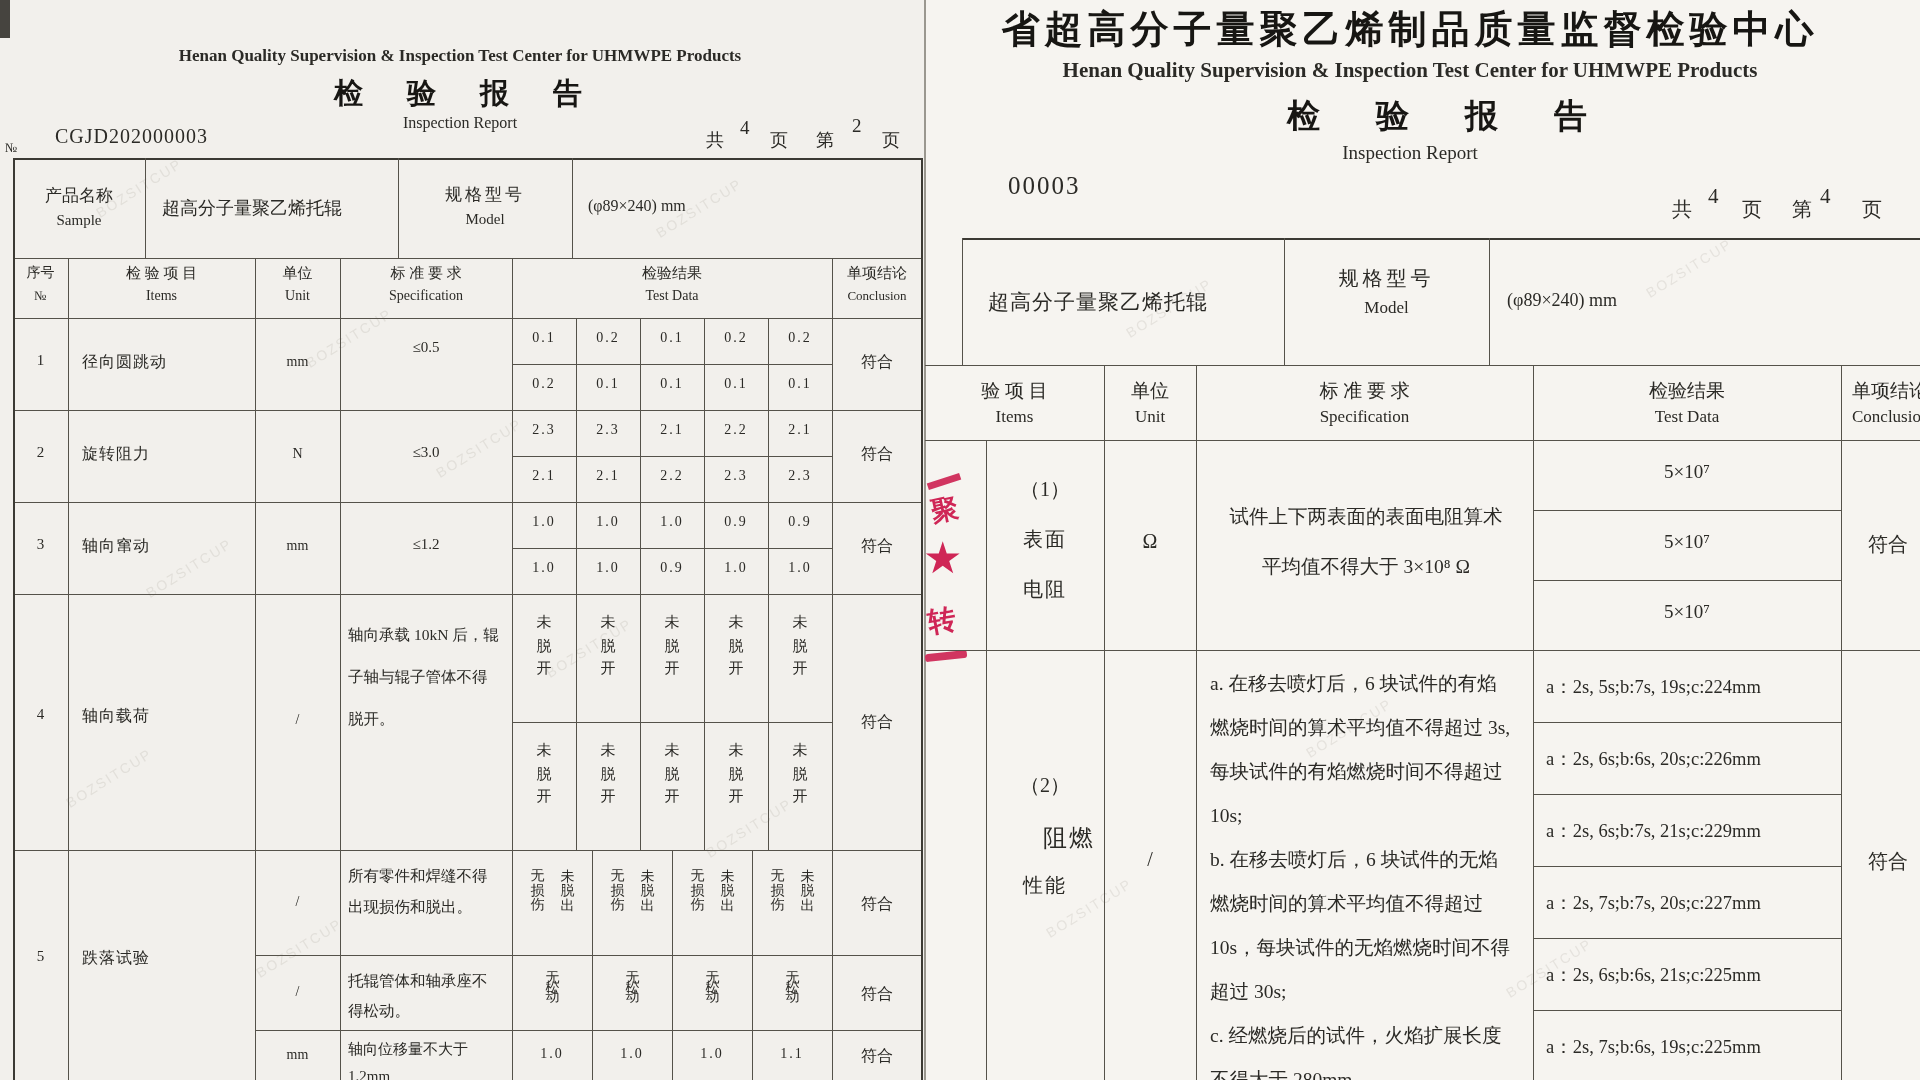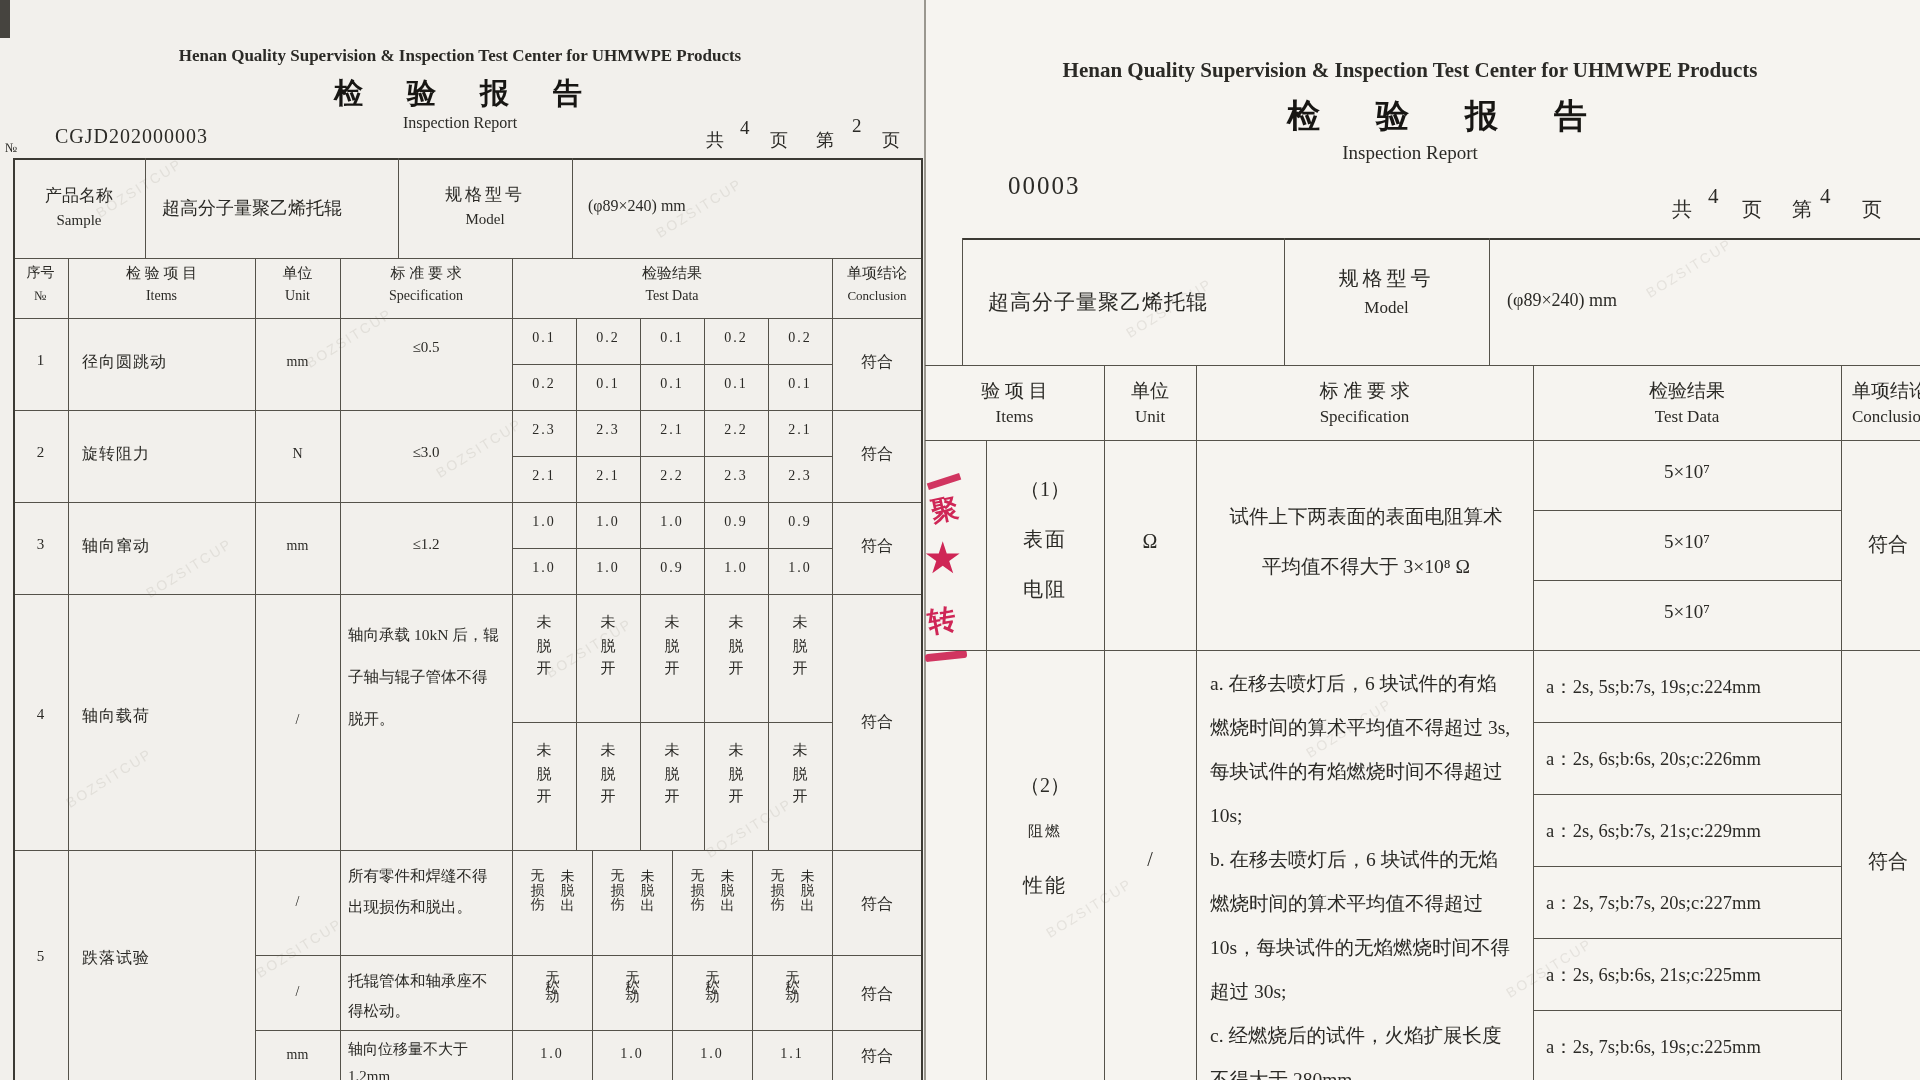--- a/index.html
+++ b/index.html
@@ -212,20 +212,21 @@
 
     <div class="txt ctr" style="left:255px;top:1047px;width:85px;font-size:14px;">mm</div>
     <div class="txt wrap" style="left:348px;top:1036px;width:154px;font-size:15px;line-height:27px;">轴向位移量不大于 1.2mm</div>
     <div class="txt ctr" style="left:512px;top:1046px;width:80px;font-size:14px;letter-spacing:2px;">1.0</div>
     <div class="txt ctr" style="left:592px;top:1046px;width:80px;font-size:14px;letter-spacing:2px;">1.0</div>
     <div class="txt ctr" style="left:672px;top:1046px;width:80px;font-size:14px;letter-spacing:2px;">1.0</div>
     <div class="txt ctr" style="left:752px;top:1046px;width:80px;font-size:14px;letter-spacing:2px;">1.1</div>
     <div class="txt ctr" style="left:832px;top:1046px;width:90px;font-size:16px;">符合</div>
   </div>
 
+  <div class="txt ctr cn" style="left:935px;top:4px;width:950px;font-size:38px;font-weight:bold;color:#171613;letter-spacing:5px;">省超高分子量聚乙烯制品质量监督检验中心</div>
   <div class="txt ctr" style="left:935px;top:58px;width:950px;font-size:21px;font-weight:600;">Henan Quality Supervision &amp; Inspection Test Center for UHMWPE Products</div>
   <div class="txt ctr" style="left:990px;top:94px;width:950px;font-size:33px;font-weight:bold;color:#171613;letter-spacing:56px;">检验报告</div>
   <div class="txt ctr" style="left:935px;top:142px;width:950px;font-size:19px;">Inspection Report</div>
   <div class="txt" style="left:1008px;top:172px;font-size:25px;letter-spacing:2px;">00003</div>
 
   <div>
     <span class="txt" style="left:1672px;top:196px;font-size:20px;">共</span>
     <span class="txt" style="left:1708px;top:184px;font-size:21px;">4</span>
     <span class="txt" style="left:1742px;top:196px;font-size:20px;">页</span>
     <span class="txt" style="left:1792px;top:196px;font-size:20px;">第</span>
@@ -288,21 +289,21 @@
     <div class="txt ctr" style="left:1104px;top:530px;width:92px;font-size:20px;">Ω</div>
     <div class="txt wrap ctr" style="left:1228px;top:492px;width:276px;font-size:19.5px;line-height:50px;">试件上下两表面的表面电阻算术平均值不得大于 3×10⁸ Ω</div>
     <div class="txt ctr" style="left:1533px;top:461px;width:308px;font-size:19px;">5×10⁷</div>
     <div class="txt ctr" style="left:1533px;top:531px;width:308px;font-size:19px;">5×10⁷</div>
     <div class="txt ctr" style="left:1533px;top:601px;width:308px;font-size:19px;">5×10⁷</div>
     <div class="txt" style="left:1868px;top:531px;font-size:20px;">符合</div>
   </div>
 
   <div>
     <div class="txt ctr" style="left:986px;top:772px;width:118px;font-size:20px;">（2）</div>
-    <div class="txt ctr" style="left:986px;top:822px;width:118px;font-size:15px;letter-spacing:2px;">阻燃</div>
+    <div class="txt ctr" style="left:986px;top:822px;width:118px;font-size:24px;letter-spacing:2px;padding-left:24px;">阻燃</div>
     <div class="txt ctr" style="left:986px;top:872px;width:118px;font-size:20px;letter-spacing:2px;">性能</div>
     <div class="txt ctr" style="left:1104px;top:848px;width:92px;font-size:20px;">/</div>
     <div class="txt wrap" style="left:1210px;top:662px;width:305px;font-size:19.5px;line-height:44px;">a. 在移去喷灯后，6 块试件的有焰燃烧时间的算术平均值不得超过 3s, 每块试件的有焰燃烧时间不得超过 10s;</div>
     <div class="txt wrap" style="left:1210px;top:838px;width:305px;font-size:19.5px;line-height:44px;">b. 在移去喷灯后，6 块试件的无焰燃烧时间的算术平均值不得超过 10s，每块试件的无焰燃烧时间不得超过 30s;</div>
     <div class="txt wrap" style="left:1210px;top:1014px;width:305px;font-size:19.5px;line-height:44px;">c. 经燃烧后的试件，火焰扩展长度不得大于 280mm.</div>
     <div class="txt" style="left:1546px;top:674px;font-size:18.5px;">a：2s, 5s;b:7s, 19s;c:224mm</div>
     <div class="txt" style="left:1546px;top:746px;font-size:18.5px;">a：2s, 6s;b:6s, 20s;c:226mm</div>
     <div class="txt" style="left:1546px;top:818px;font-size:18.5px;">a：2s, 6s;b:7s, 21s;c:229mm</div>
     <div class="txt" style="left:1546px;top:890px;font-size:18.5px;">a：2s, 7s;b:7s, 20s;c:227mm</div>
     <div class="txt" style="left:1546px;top:962px;font-size:18.5px;">a：2s, 6s;b:6s, 21s;c:225mm</div>

